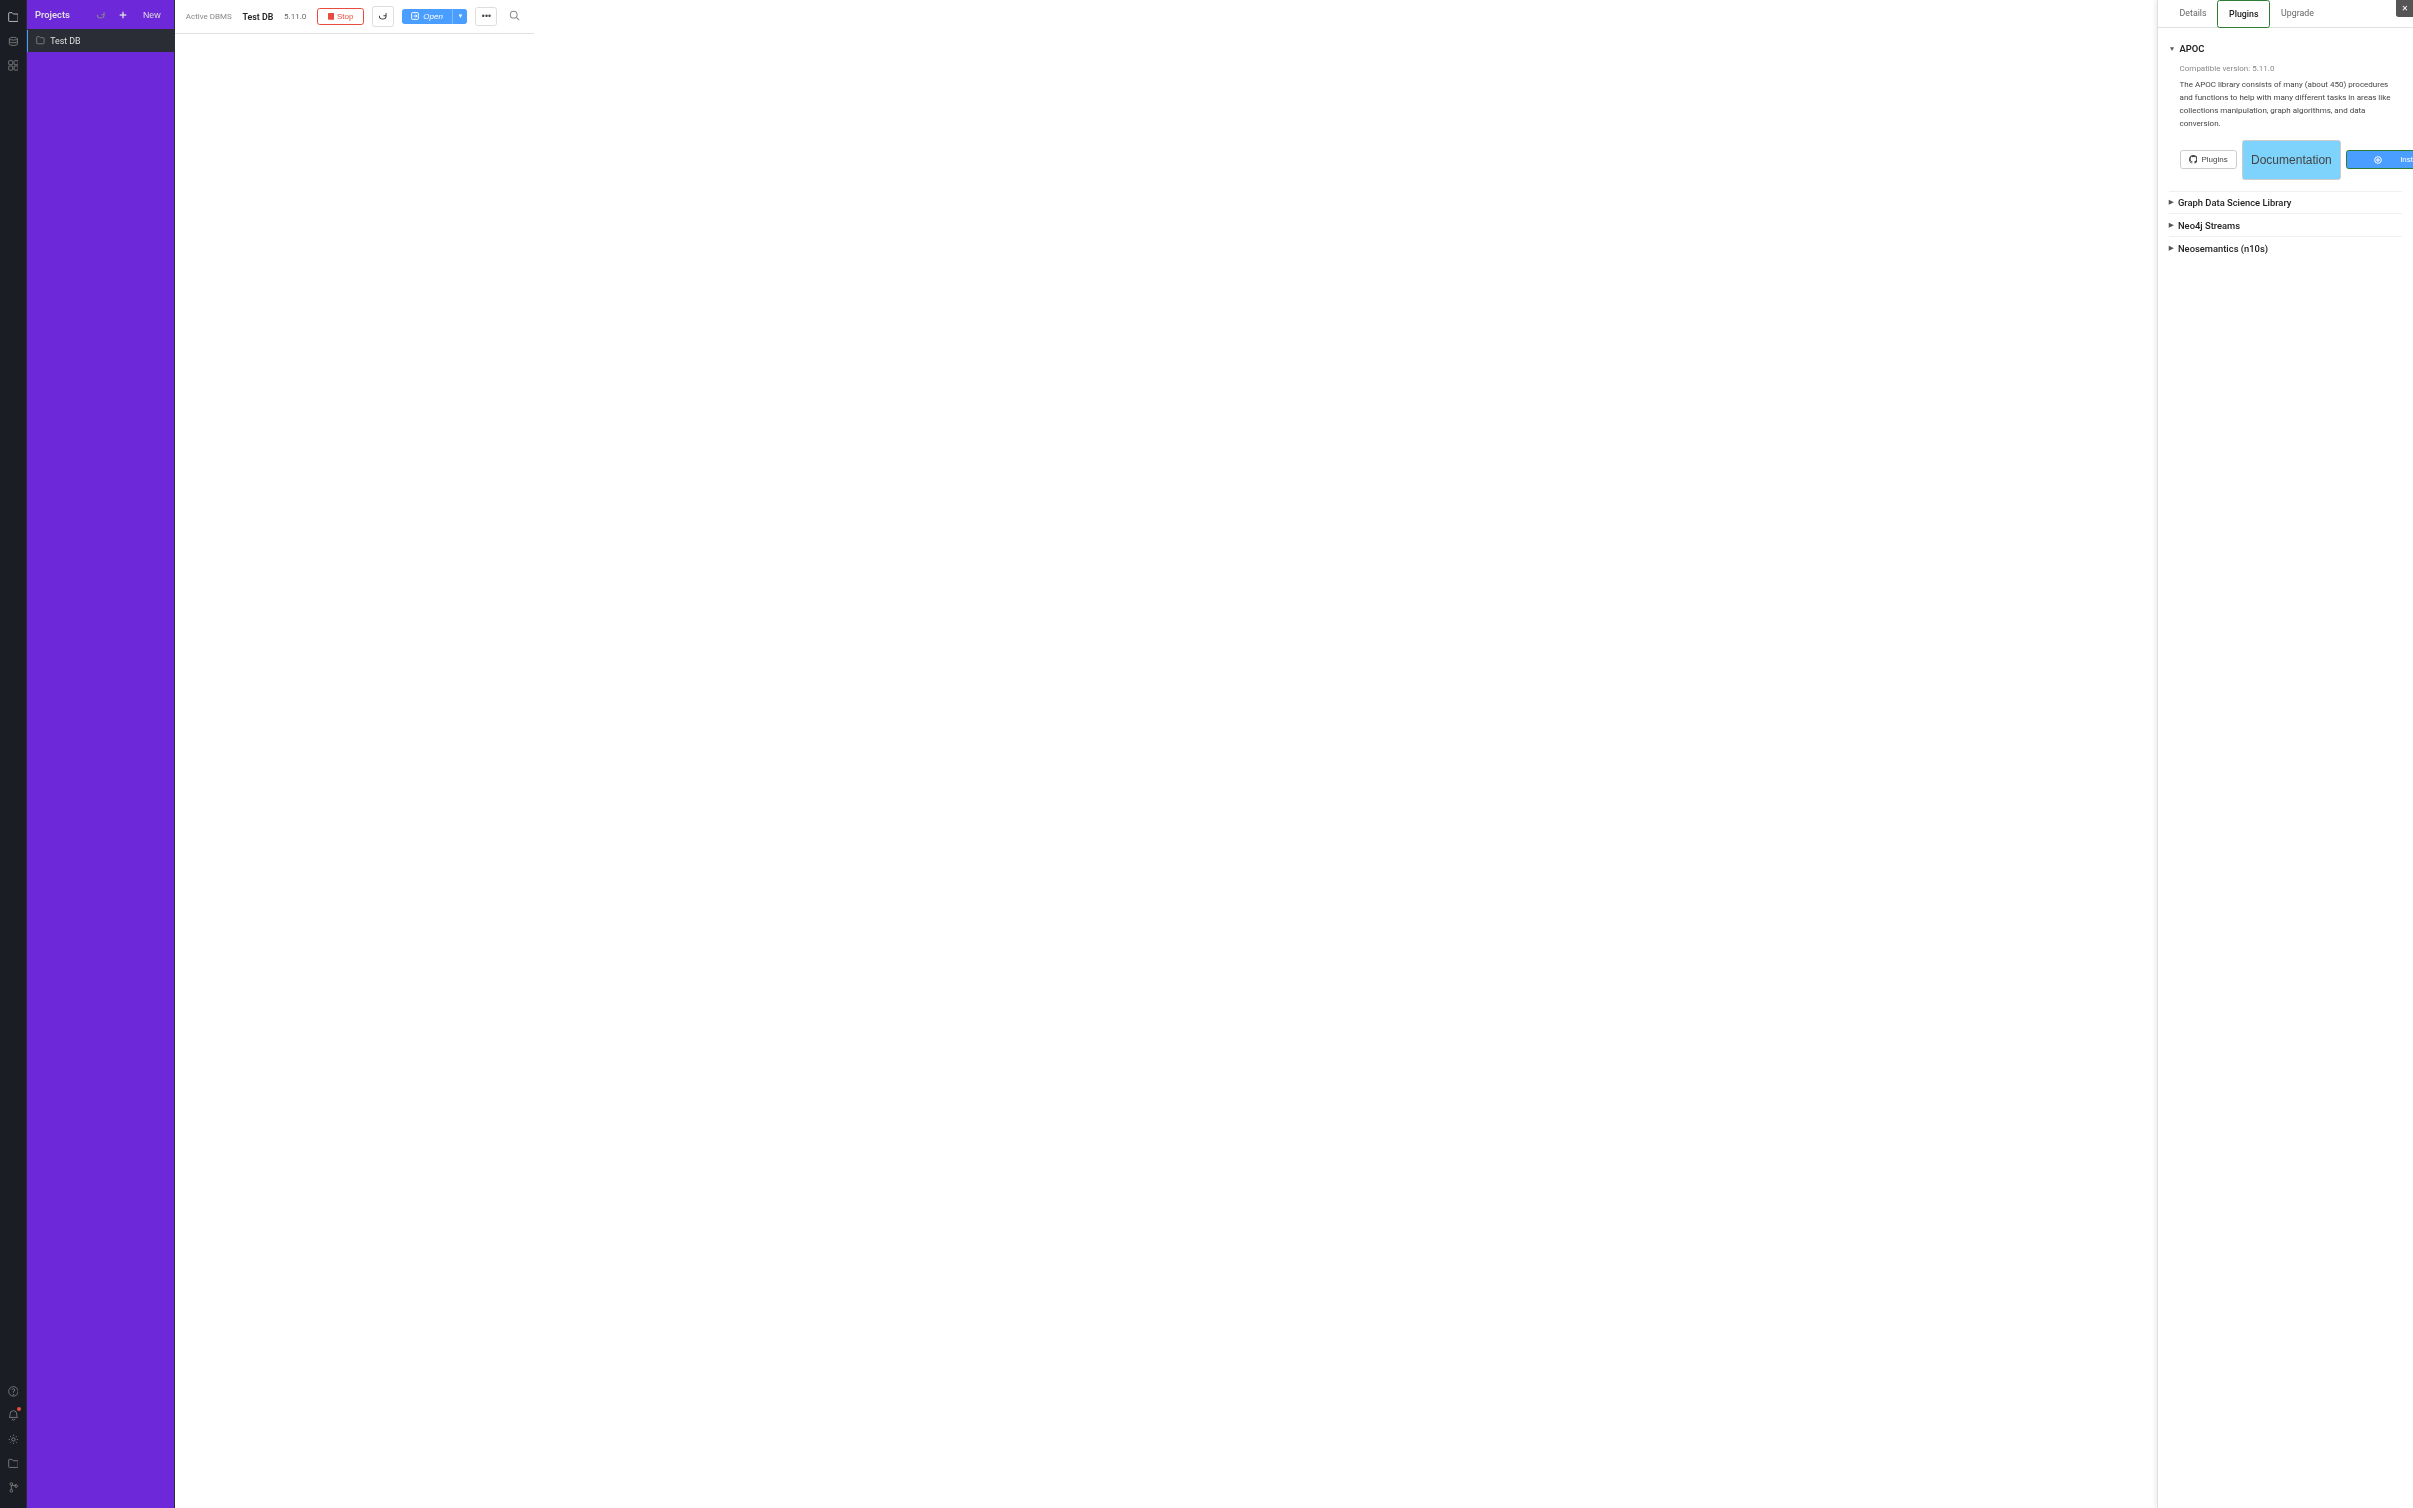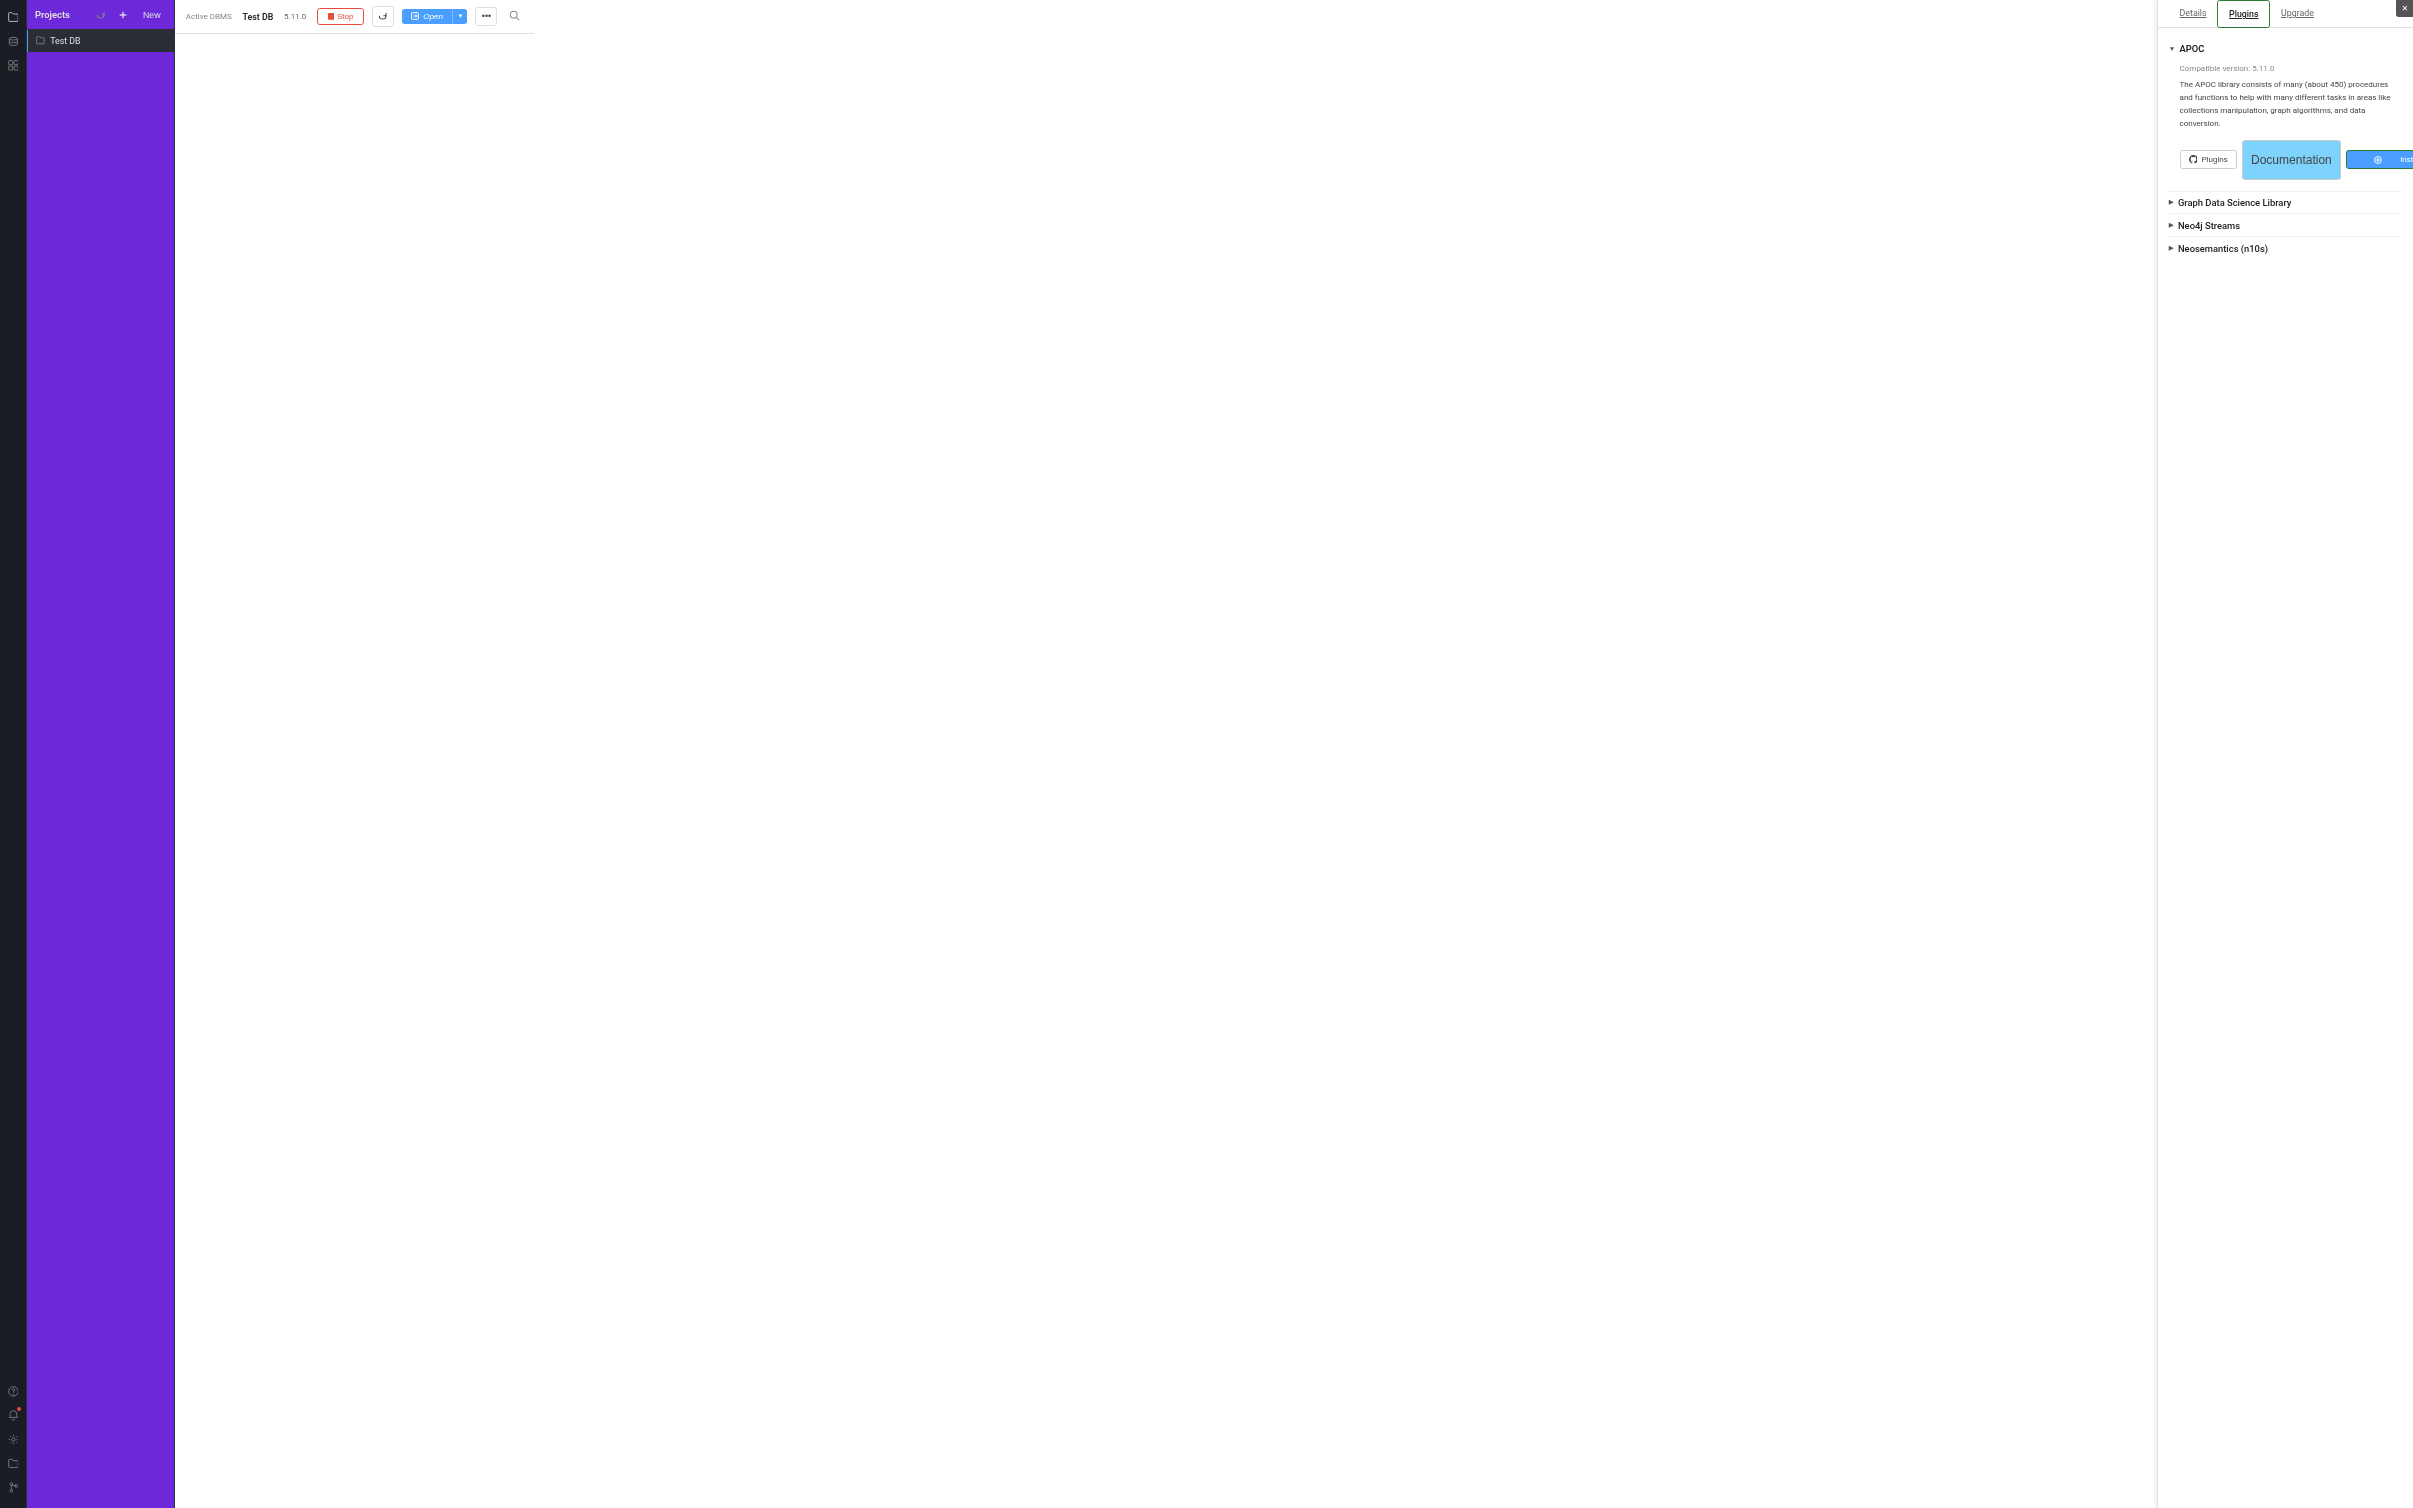--- a/index.html
+++ b/index.html
@@ -260,21 +260,20 @@
       padding: 0 10.8px;
       flex-shrink: 0;
     }
     .plugin-tab {
       padding: 8px 10.8px;
       cursor: pointer;
       font-size: 8.8px;
       color: #666;
       border-bottom: 1.3px solid transparent;
       margin-bottom: -0.7px;
-      text-decoration: underline;
     }
     .plugin-tab.active {
       color: #222;
       border-bottom: 1.3px solid #222;
       font-weight: 500;
       border: 1.3px solid #2d7d32;
       border-radius: 2.7px;
       margin-bottom: -0.7px;
     }
 

